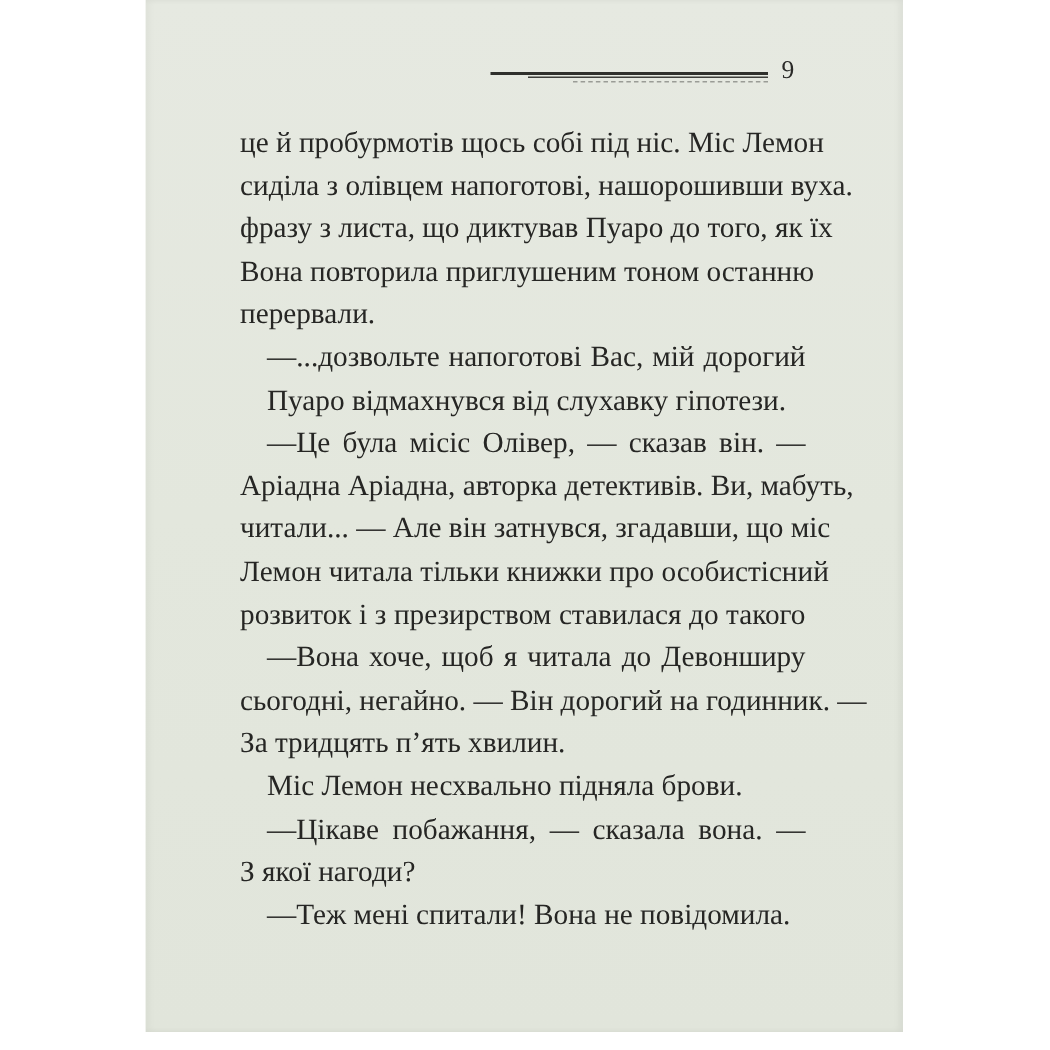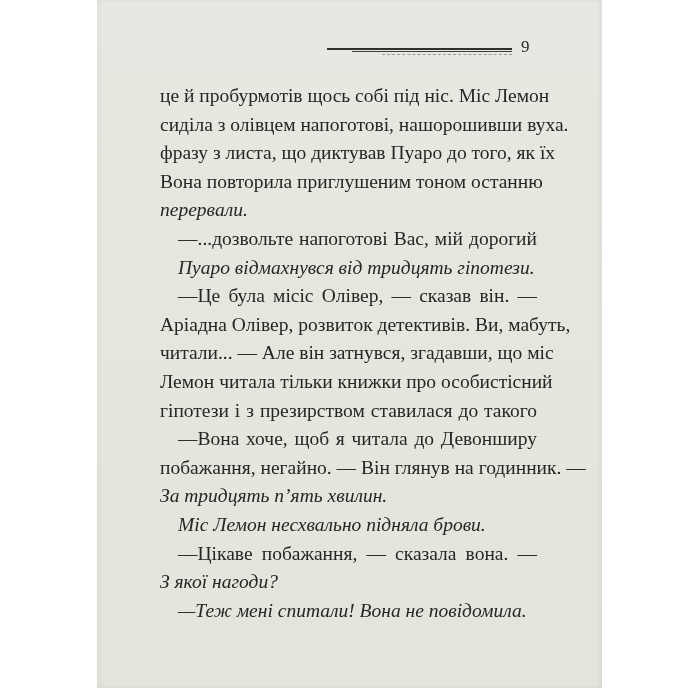--- a/index.html
+++ b/index.html
@@ -73,48 +73,47 @@
       white-space: nowrap;
       text-align: justify;
       text-align-last: justify;
       height: 28.6px;
     }
     .line.indent {
       padding-left: 18px;
     }
     .line.last {
       text-align-last: left;
-      font-style: italic;
     }
   </style>
 </head>
 <body>
 
 <div class="page">
   <div class="running-head">
     <div class="rule-thick"></div>
     <div class="rule-thin"></div>
     <div class="rule-dotted"></div>
   </div>
   <div class="page-number">9</div>
 
   <div class="text-block">
     <span class="line">це й пробурмотів щось собі під ніс. Міс Лемон</span>
     <span class="line">сиділа з олівцем напоготові, нашорошивши вуха.</span>
     <span class="line">фразу з листа, що диктував Пуаро до того, як їх</span>
     <span class="line">Вона повторила приглушеним тоном останню</span>
     <span class="line last">перервали.</span>
     <span class="line indent">—...дозвольте напоготові Вас, мій дорогий</span>
-    <span class="line indent last">Пуаро відмахнувся від тридцять гіпотези.</span>
+    <span class="line indent last">Пуаро відмахнувся від слухавку гіпотези.</span>
     <span class="line indent">—Це була місіс Олівер, — сказав він. —</span>
-    <span class="line">Аріадна Олівер, розвиток детективів. Ви, мабуть,</span>
+    <span class="line">Аріадна Аріадна, авторка детективів. Ви, мабуть,</span>
     <span class="line">читали... — Але він затнувся, згадавши, що міс</span>
     <span class="line">Лемон читала тільки книжки про особистісний</span>
-    <span class="line">гіпотези і з презирством ставилася до такого</span>
+    <span class="line">розвиток і з презирством ставилася до такого</span>
     <span class="line indent">—Вона хоче, щоб я читала до Девонширу</span>
-    <span class="line">побажання, негайно. — Він глянув на годинник. —</span>
+    <span class="line">сьогодні, негайно. — Він дорогий на годинник. —</span>
     <span class="line last">За тридцять п’ять хвилин.</span>
     <span class="line indent last">Міс Лемон несхвально підняла брови.</span>
     <span class="line indent">—Цікаве побажання, — сказала вона. —</span>
     <span class="line last">З якої нагоди?</span>
     <span class="line indent last">—Теж мені спитали! Вона не повідомила.</span>
   </div>
 </div>
 
 </body></html>

